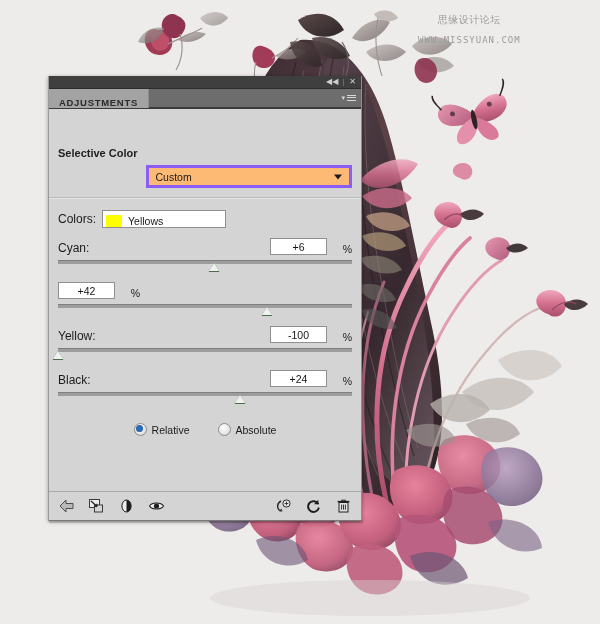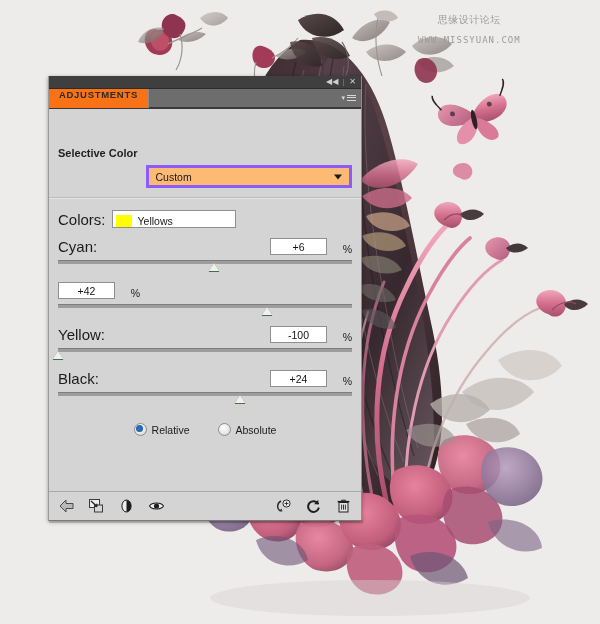--- a/index.html
+++ b/index.html
@@ -43,23 +43,23 @@
   .tb-btn{color:#cfcfcf;font-size:8px;line-height:8px;cursor:default;}
   .tb-sep{width:1px;height:7px;background:#6a6a6a;}
 
   
   .tabbar{
     height:19px;background:#4a4a4a;flex:none;
     display:flex;align-items:stretch;position:relative;
     border-bottom:1px solid #3a3a3a;
   }
   .tab{
-    background:#f97316;color:#2b2b2b;
+    background:#a3a3a3;color:#2b2b2b;
     font-size:9.5px;font-weight:bold;letter-spacing:.7px;
-    display:flex;align-items:flex-start;padding:0 10px;
+    display:flex;align-items:flex-end;padding:0 10px;
     border-right:1px solid #8d8d8d;
   }
   .tab-filler{flex:1;background:#6d6d6d;border-bottom:1px solid #3a3a3a;}
   .panel-menu{
     position:absolute;right:5px;top:4px;
     display:flex;align-items:center;gap:2px;color:#d8d8d8;font-size:8px;
   }
   .menu-lines{display:inline-block;width:9px;}
   .menu-lines i{display:block;height:1px;background:#d8d8d8;margin:1.6px 0;}
 
@@ -76,21 +76,21 @@
     font-size:10.5px;color:#181818;margin-top:48px;
   }
   .combo .caret{
     position:absolute;right:7px;top:50%;transform:translateY(-50%);
     width:0;height:0;border-left:4.5px solid transparent;border-right:4.5px solid transparent;
     border-top:5px solid #1a1a1a;
   }
   .hr{height:1px;background:#bcbcbc;border-bottom:1px solid #e6e6e6;margin:2px 0 0 0;}
 
   .row-colors{display:flex;align-items:center;padding:11px 9px 0 9px;gap:6px;}
-  .lbl{font-size:15px;color:#1b1b1b;}
+  .lbl{font-size:12px;color:#1b1b1b;}
   .combo-colors{
     width:115px;height:16px;background:#fff;border:1px solid #8f8f8f;
     display:flex;align-items:flex-end;gap:6px;padding:0 4px 0 3px;position:relative;
     font-size:10.5px;color:#181818;
   }
   .swatch{width:16px;height:12px;display:block;border:0;}
 
   
   .sliders{padding:10px 9px 0 9px;}
   .slider-block{margin-bottom:8px;}

